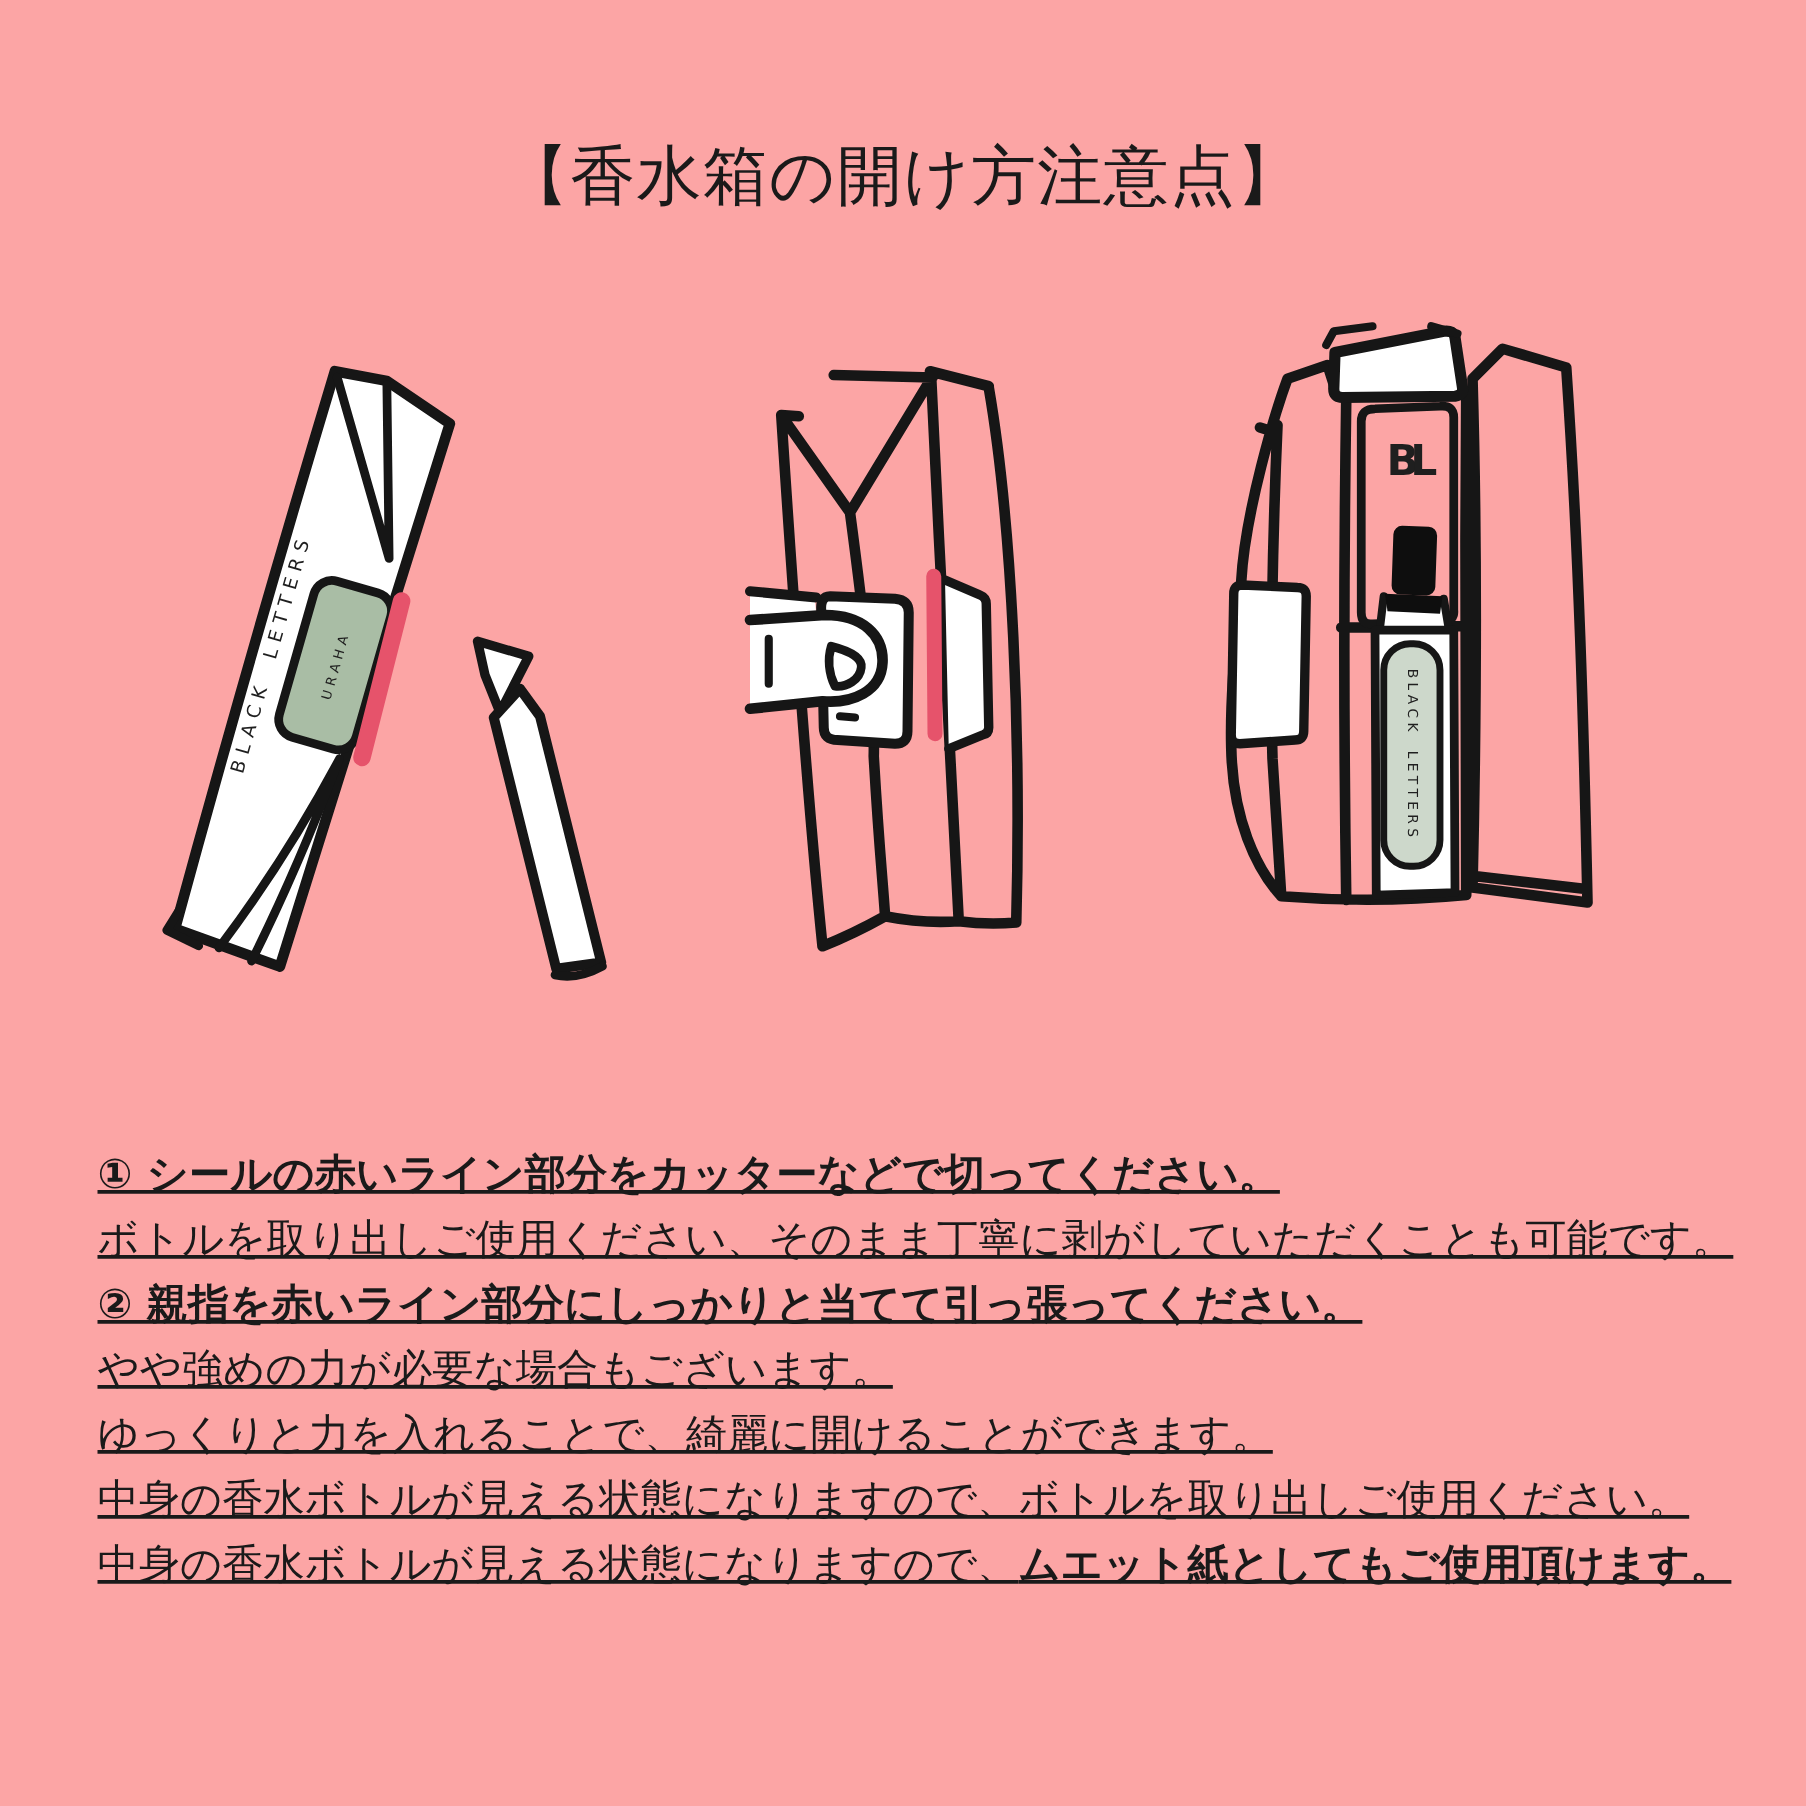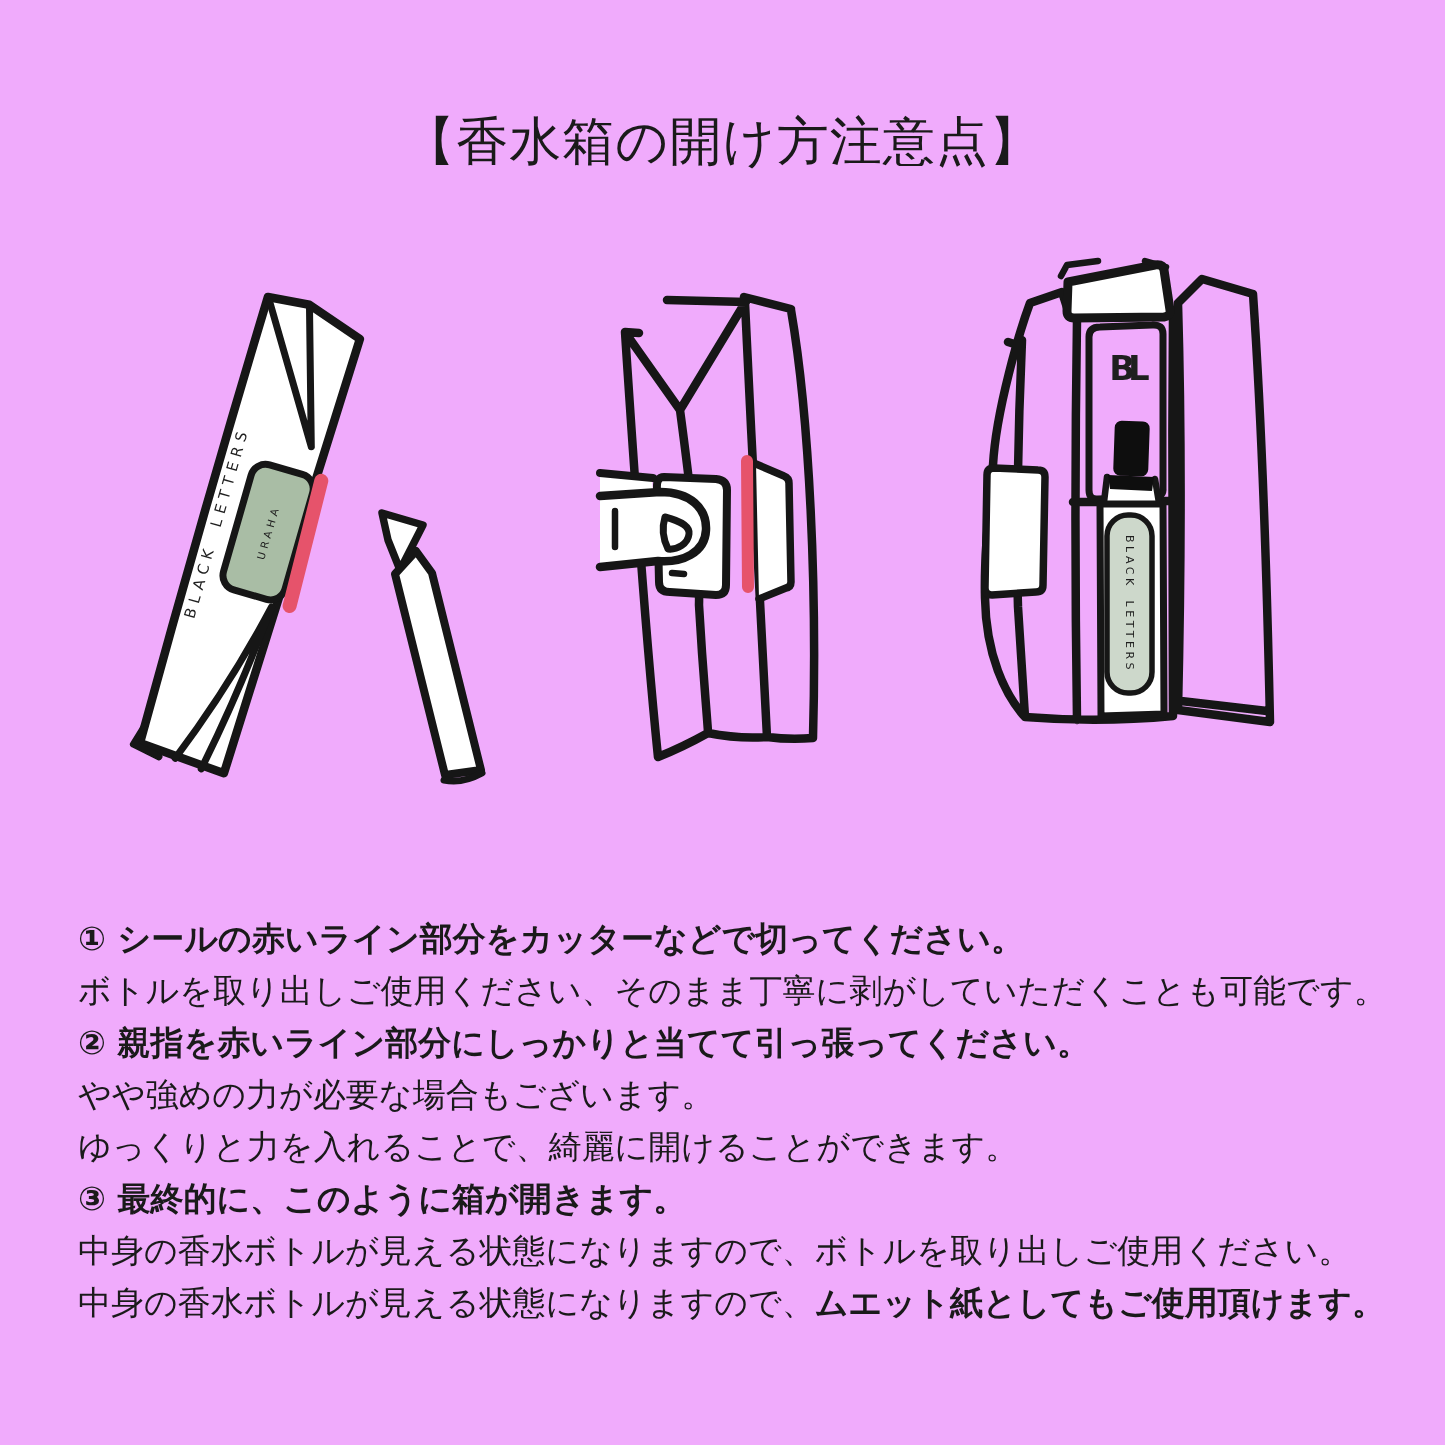--- a/index.html
+++ b/index.html
@@ -1,29 +1,29 @@
 <!DOCTYPE html>
 <html><head>
 <meta charset="utf-8">
 <style>
   html,body{margin:0;padding:0;background:#fff;}
   .page{
-    position:relative;width:1445px;height:1445px;background:#f0abfc;overflow:hidden;
+    position:relative;width:1445px;height:1445px;background:#fca5a5;overflow:hidden;
     font-family:"DejaVu Sans","Liberation Sans",sans-serif;color:#1a1a1a;
   }
   .title{
     position:absolute;top:111px;left:0;width:1445px;text-align:center;
     font-size:52px;line-height:60px;font-weight:400;letter-spacing:1px;white-space:nowrap;
   }
   .illu{position:absolute;}
   .illu1{left:110px;top:270px;}
   .illu2{left:560px;top:270px;}
   .illu3{left:950px;top:230px;}
   .instructions{
-    position:absolute;left:78px;top:913px;font-size:33px;line-height:52px;white-space:nowrap;
+    position:absolute;left:78px;top:913px;font-size:33px;line-height:52px;white-space:nowrap;text-decoration:underline;
   }
   .line{white-space:nowrap;}
   .b{font-weight:700;}
   
   .st{fill:none;stroke:#161616;stroke-linecap:round;stroke-linejoin:round;}
   .stw{fill:#ffffff;stroke:#161616;stroke-linecap:round;stroke-linejoin:round;}
   .svgtxt{font-family:"DejaVu Sans","Liberation Sans",sans-serif;fill:#1f1f1f;}
 </style>
 </head>
 <body>
@@ -100,18 +100,17 @@
       <text class="svgtxt" transform="rotate(90 176 374)" x="176" y="374" text-anchor="middle" font-size="11" letter-spacing="3.5" word-spacing="5">BLACK LETTERS</text>
     </g>
   </svg>
 
   <div class="instructions">
     <div class="line b">① シールの赤いライン部分をカッターなどで切ってください。</div>
     <div class="line">ボトルを取り出しご使用ください、そのまま丁寧に剥がしていただくことも可能です。</div>
     <div class="line b">② 親指を赤いライン部分にしっかりと当てて引っ張ってください。</div>
     <div class="line">やや強めの力が必要な場合もございます。</div>
     <div class="line">ゆっくりと力を入れることで、綺麗に開けることができます。</div>
-    <div class="line b">③ 最終的に、このように箱が開きます。</div>
     <div class="line">中身の香水ボトルが見える状態になりますので、ボトルを取り出しご使用ください。</div>
     <div class="line"><span>中身の香水ボトルが見える状態になりますので、</span><span class="b">ムエット紙としてもご使用頂けます。</span></div>
   </div>
 
 </div>
 
 </body></html>

